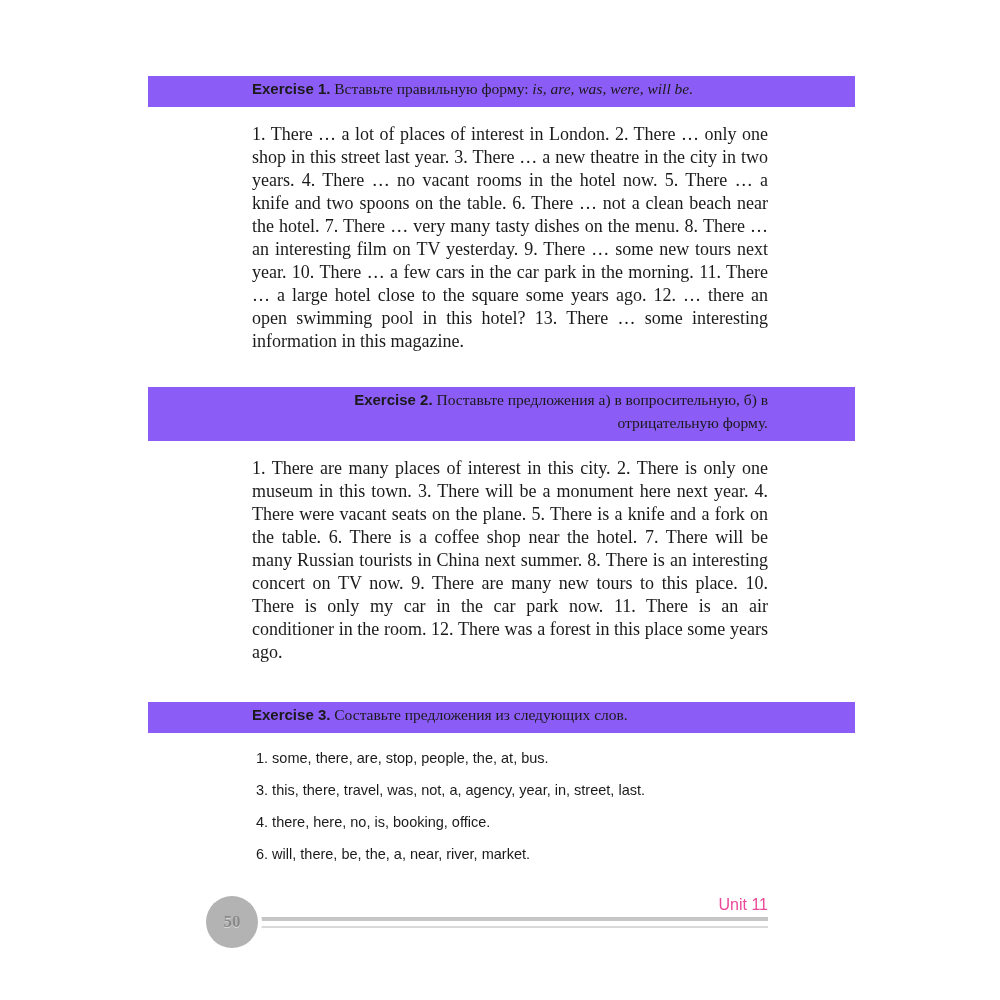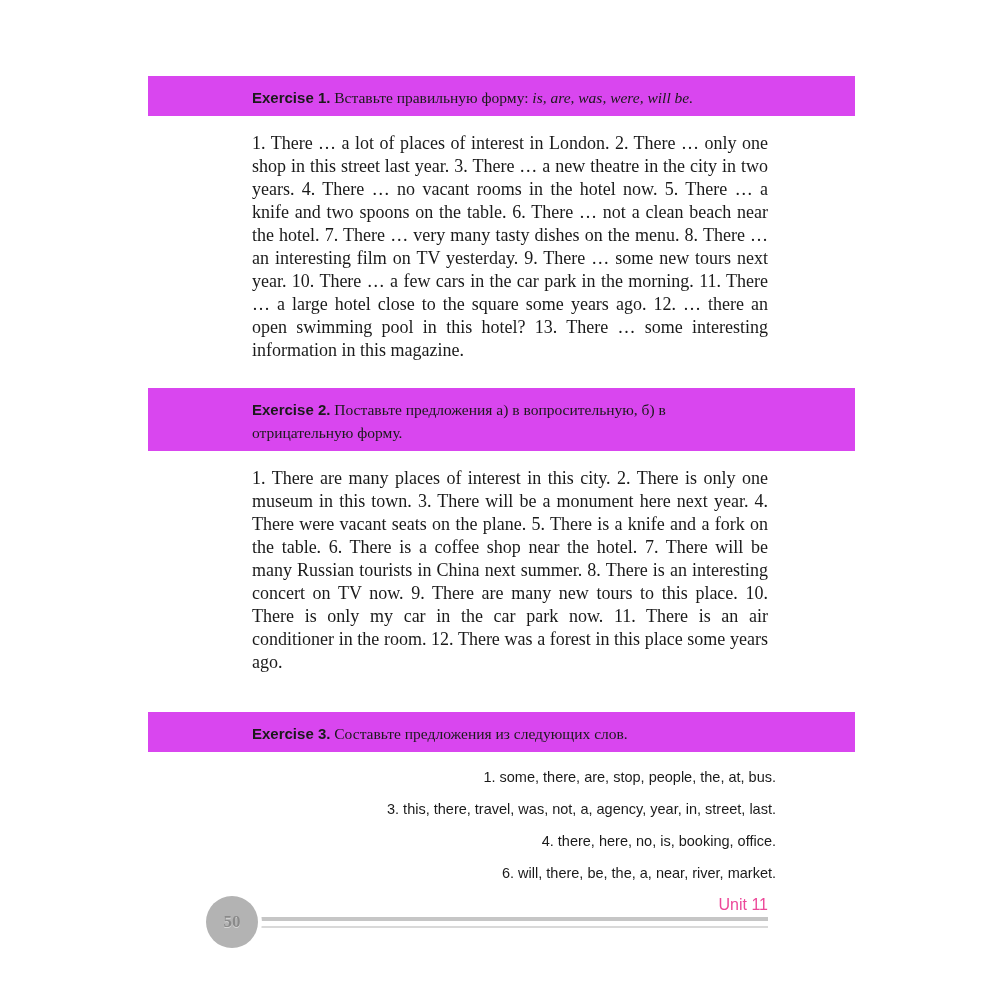--- a/index.html
+++ b/index.html
@@ -16,22 +16,22 @@
     color: #1a1a1a;
     overflow: hidden;
   }
   .content {
     position: absolute;
     left: 148px;
     top: 0;
     width: 707px;
   }
   .ex-band {
-    background: #d946ef;
-    padding: 10px 87px 7px 104px;
+    background: #8b5cf6;
+    padding: 1px 87px 7px 104px;
     font-size: 15.5px;
     line-height: 23px;
     box-sizing: border-box;
     width: 707px;
   }
   .ex-label {
     font-family: "Liberation Sans", sans-serif;
     font-weight: bold;
     font-size: 15px;
   }
@@ -43,28 +43,27 @@
     font-style: italic;
   }
   .ex-body {
     margin: 16px 0 0 104px;
     width: 516px;
     font-size: 18px;
     line-height: 23px;
     text-align: justify;
   }
   .band-1 { margin-top: 76px; }
-  .band-2 { margin-top: 26px; }
+  .band-2 { margin-top: 34px; text-align: right; }
   .band-3 { margin-top: 38px; }
   .ex3-list {
     margin: 18px 0 0 108px;
     width: 520px;
     font-family: "Liberation Sans", sans-serif;
     font-size: 14.5px;
-    text-align: right;
   }
   .ex3-item {
     margin-bottom: 17px;
     line-height: 15px;
   }
   .footer-unit {
     position: absolute;
     top: 896px;
     left: 252px;
     width: 516px;

